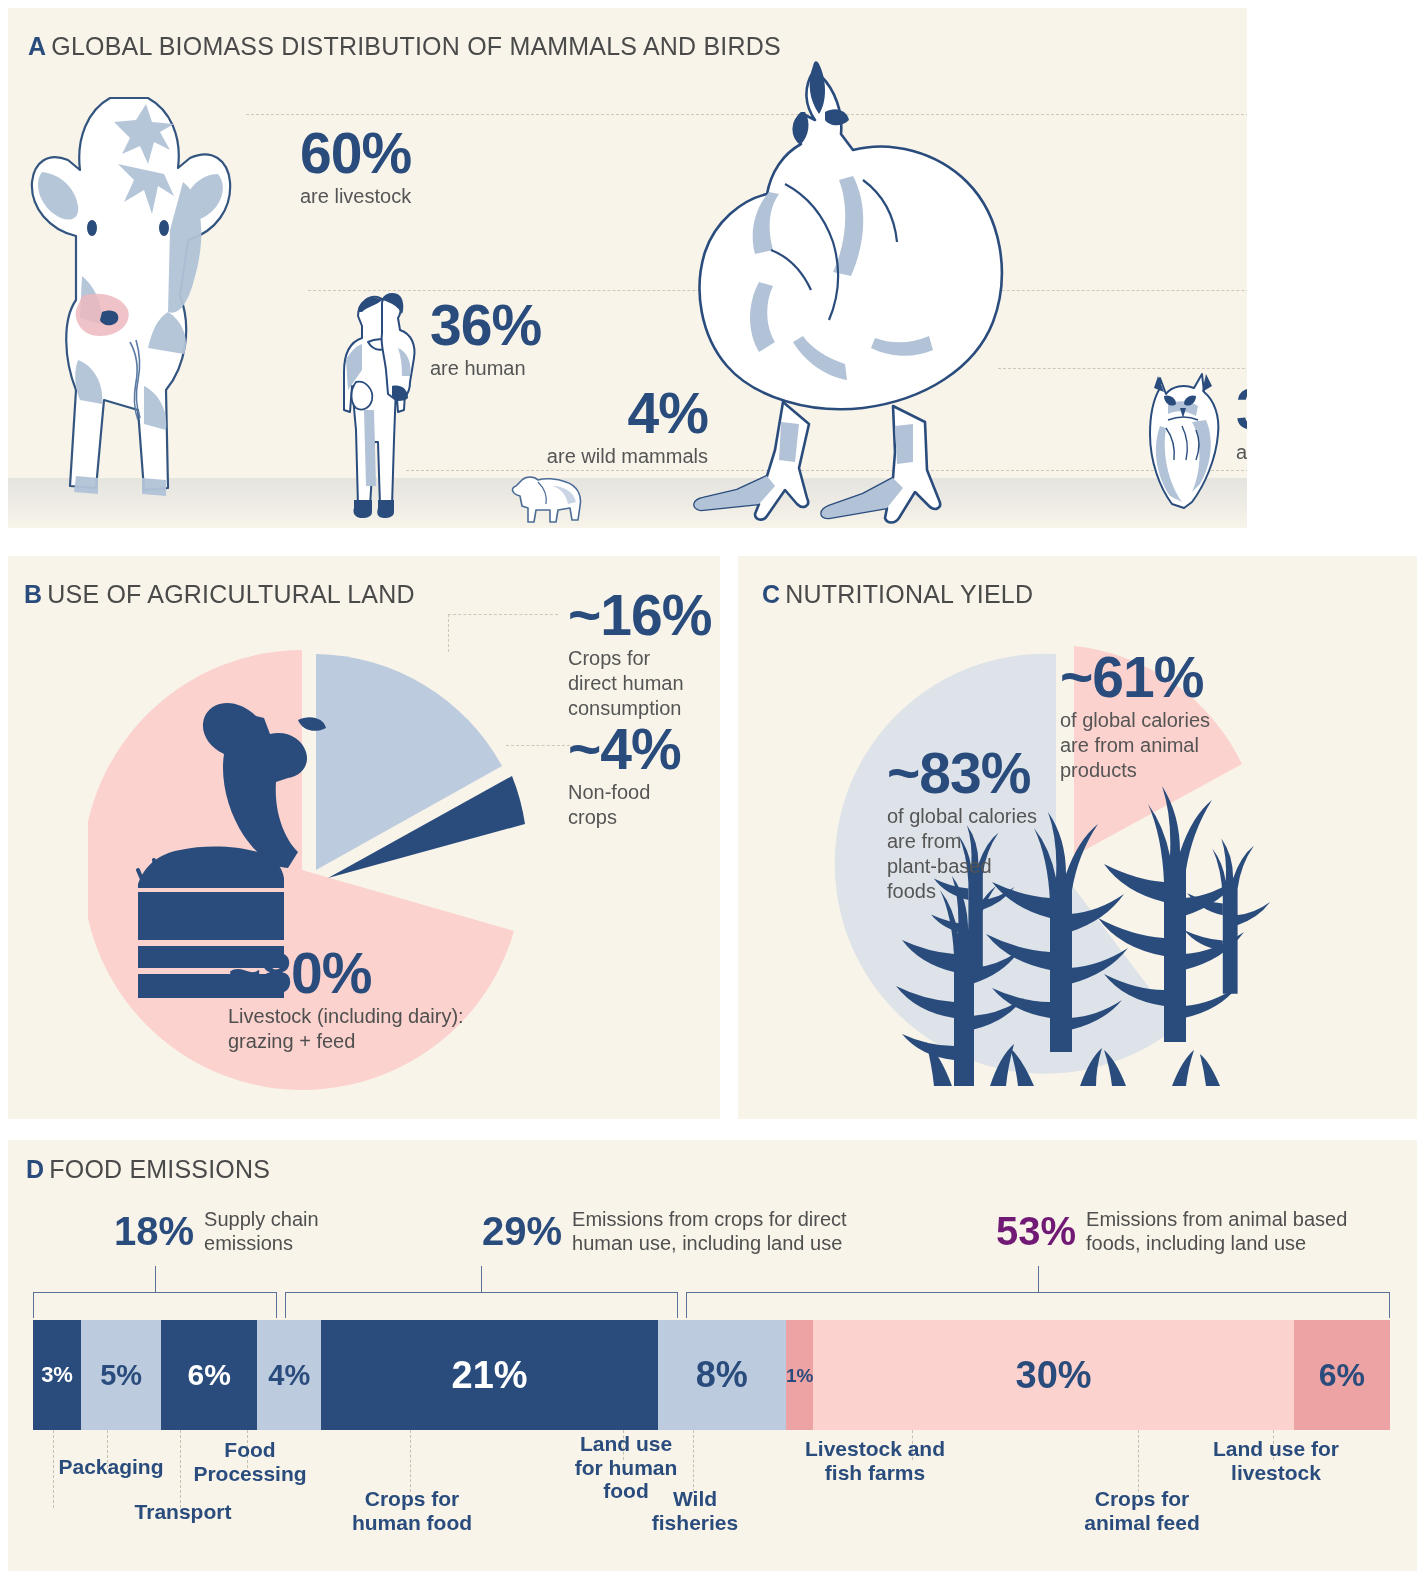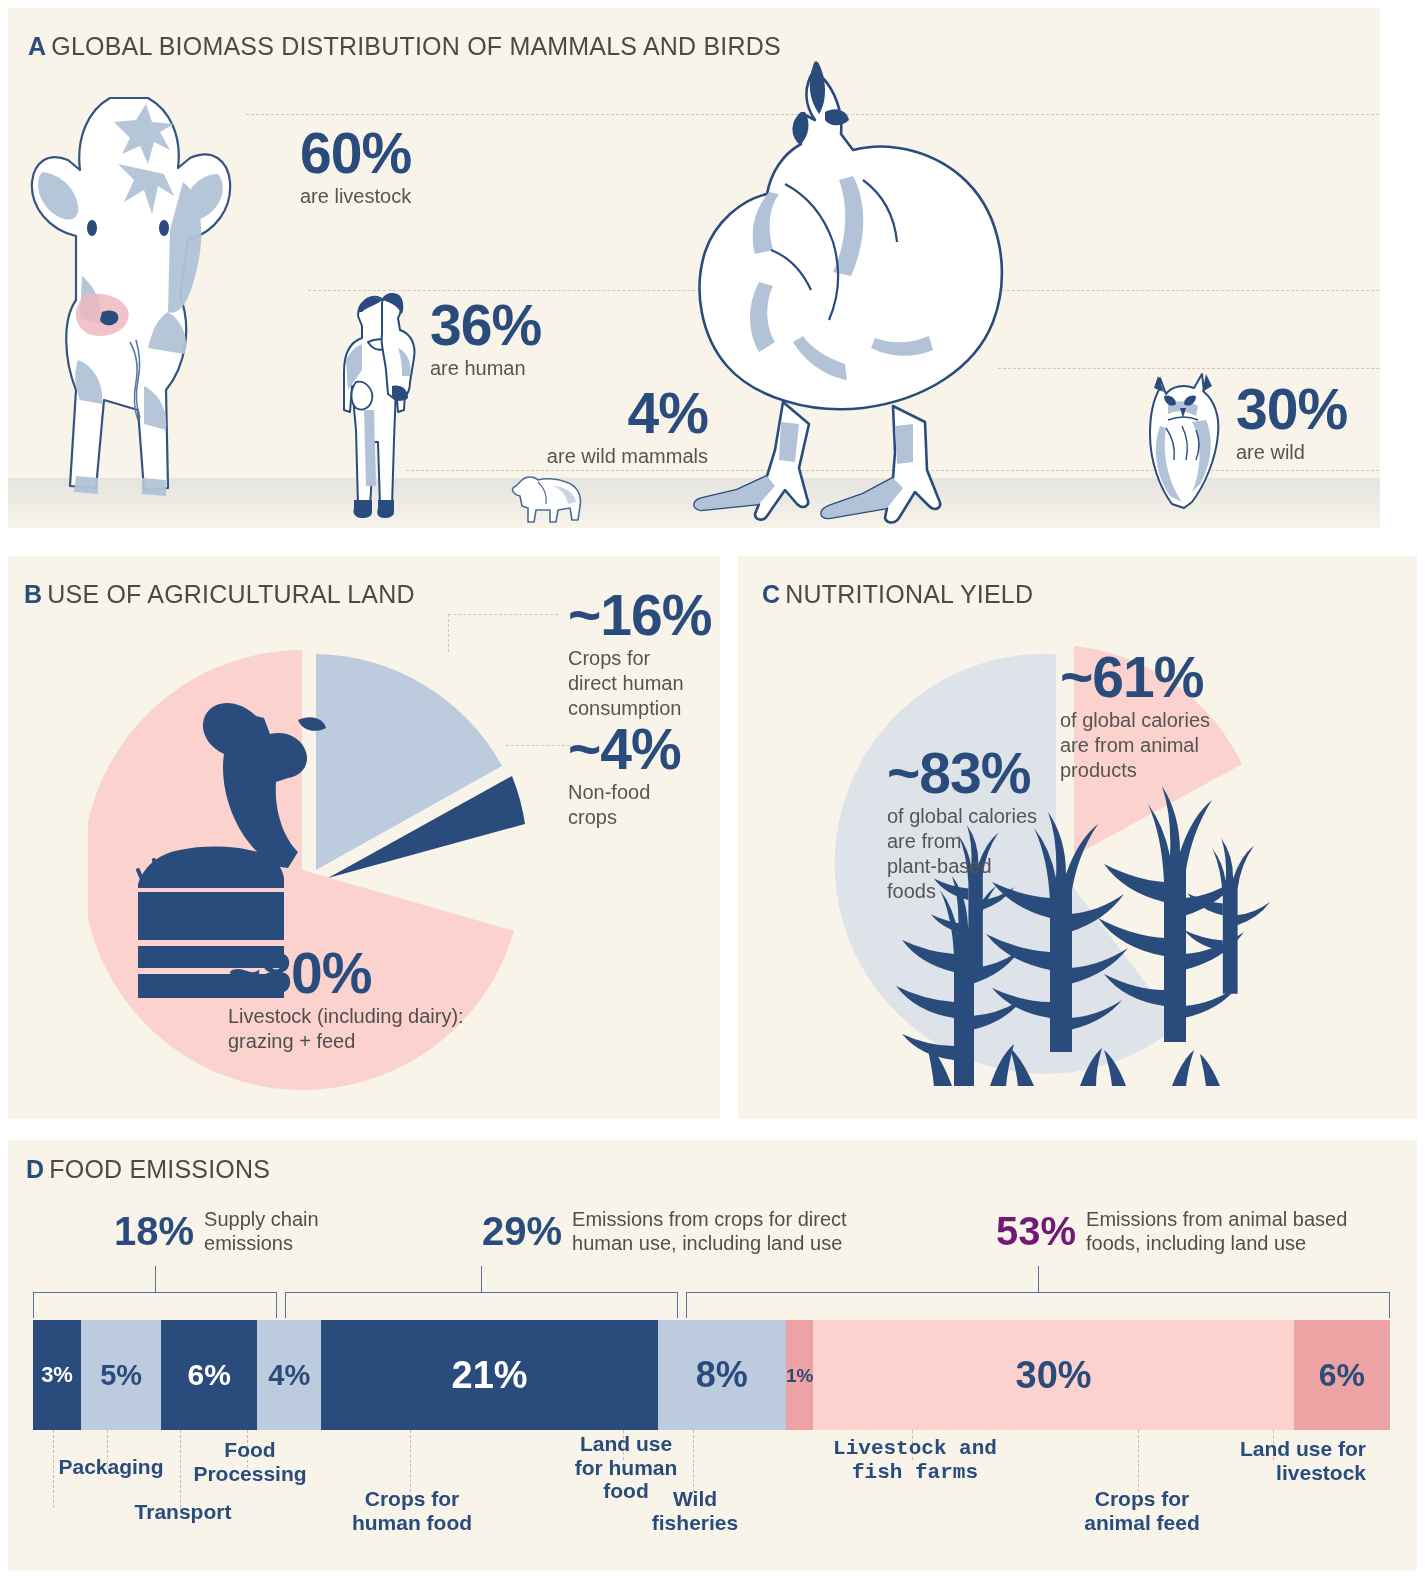--- a/index.html
+++ b/index.html
@@ -9,21 +9,21 @@
     font-family: "Liberation Sans", sans-serif;
     overflow: hidden;
   }
   .page { position: relative; width: 1425px; height: 1579px; background:#fff; }
 
   .panel {
     position: absolute;
     background: #f8f4ea;
     overflow: hidden;
   }
-  #panel-a { left: 8px;  top: 8px;   width: 1372px; height: 520px; padding-left: 36px; }
+  #panel-a { left: 8px;  top: 8px;   width: 1239px; height: 520px; padding-left: 36px; }
   #panel-b { left: 8px;  top: 556px; width: 712px;  height: 563px; }
   #panel-c { left: 738px;top: 556px; width: 679px;  height: 563px; }
   #panel-d { left: 8px;  top: 1140px;width: 1409px; height: 431px; }
 
   .panel-title {
     position: absolute;
     font-size: 25px;
     color: #4a4a4a;
     letter-spacing: .2px;
     white-space: nowrap;
@@ -502,24 +502,24 @@
   <div class="dline" style="left:623px; top:1430px;height:30px;"></div>
   <div class="dlabel" style="left:551px;top:1432px;width:150px;white-space:pre-line;">Land use
 for human
 food</div>
 
   <div class="dline" style="left:693px; top:1430px;height:62px;"></div>
   <div class="dlabel" style="left:626px;top:1487px;width:138px;white-space:pre-line;">Wild
 fisheries</div>
 
   <div class="dline" style="left:912px; top:1430px;height:30px;"></div>
-  <div class="dlabel" style="left:820px;top:1437px;width:190px;white-space:pre-line;font-family:Liberation Mono, monospace;">Livestock and
+  <div class="dlabel" style="left:780px;top:1437px;width:190px;white-space:pre-line;">Livestock and
 fish farms</div>
 
   <div class="dline" style="left:1138px;top:1430px;height:62px;"></div>
   <div class="dlabel" style="left:1058px;top:1487px;width:168px;white-space:pre-line;">Crops for
 animal feed</div>
 
   <div class="dline" style="left:1273px;top:1430px;height:30px;"></div>
-  <div class="dlabel" style="left:1186px;top:1437px;width:180px;white-space:pre-line;text-align:right;">Land use for
+  <div class="dlabel" style="left:1186px;top:1437px;width:180px;white-space:pre-line;">Land use for
 livestock</div>
 
 </div>
 
 </body></html>

